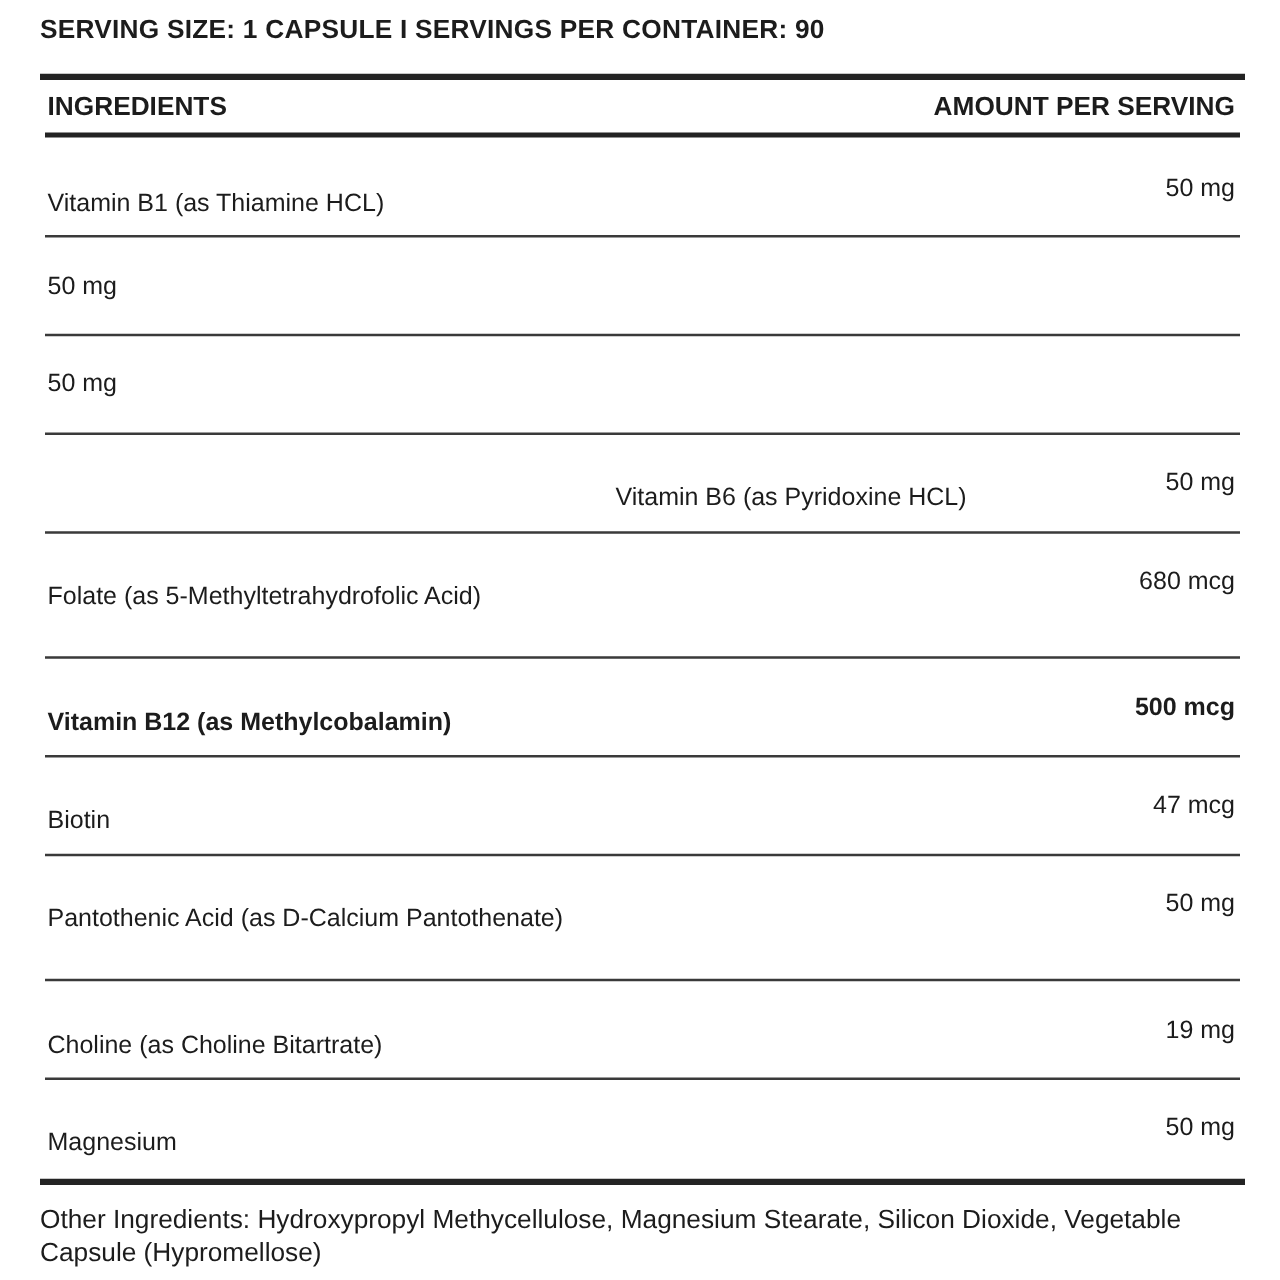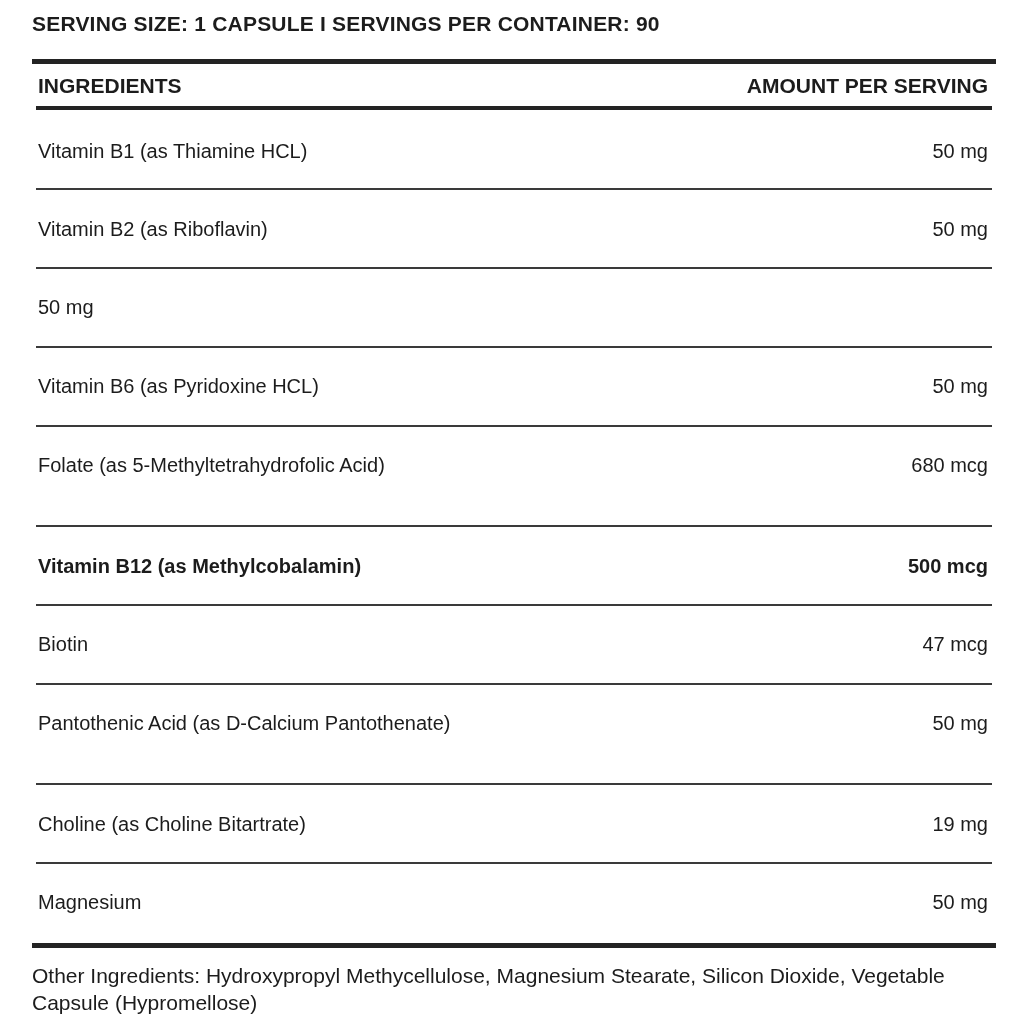--- a/index.html
+++ b/index.html
@@ -7,21 +7,21 @@
          font-family: "Liberation Sans", sans-serif; color: #1c1c1c; }
   .serving { position: absolute; left: 32px; top: 12px; font-size: 21px; font-weight: bold;
              letter-spacing: 0.2px; }
   .rule-thick { position: absolute; left: 32px; width: 964px; height: 5px; background: #232323; }
   .rule-head { position: absolute; left: 36px; width: 956px; height: 4px; background: #232323; }
   .rule-thin { position: absolute; left: 36px; width: 956px; height: 2px; background: #3a3a3a; }
   .header { position: absolute; left: 38px; top: 74px; width: 950px; font-size: 21px; font-weight: bold;
             display: flex; justify-content: space-between; }
   .row { position: absolute; left: 38px; width: 950px; font-size: 20px; line-height: 23px;
          display: flex; justify-content: space-between; }
-  .row .name { width: 440px; }
+  .row .name { width: 440px; margin-top: 12px; }
   .row .amt { text-align: right; }
   .other { position: absolute; left: 32px; top: 962px; width: 960px; font-size: 21px; line-height: 27px; }
 </style>
 </head>
 <body>
 
 <div class="serving">SERVING SIZE: 1 CAPSULE I SERVINGS PER CONTAINER: 90</div>
 
 <div class="rule-thick" style="top:59px;"></div>
 
@@ -32,31 +32,30 @@
 
 <div class="rule-head" style="top:106px;"></div>
 
 <div class="row" style="top:140px;">
   <span class="name">Vitamin B1 (as Thiamine HCL)</span>
   <span class="amt">50 mg</span>
 </div>
 <div class="rule-thin" style="top:188px;"></div>
 
 <div class="row" style="top:218px;">
-  <span class="name">Vitamin B2 (as Riboflavin)</span>
   <span class="amt">50 mg</span>
 </div>
 <div class="rule-thin" style="top:267px;"></div>
 
 <div class="row" style="top:296px;">
   <span class="amt">50 mg</span>
 </div>
 <div class="rule-thin" style="top:346px;"></div>
 
-<div class="row" style="top:375px;">
+<div class="row" style="top:375px;justify-content:flex-end;">
   <span class="name">Vitamin B6 (as Pyridoxine HCL)</span>
   <span class="amt">50 mg</span>
 </div>
 <div class="rule-thin" style="top:425px;"></div>
 
 <div class="row" style="top:454px;">
   <span class="name">Folate (as 5-Methyltetrahydrofolic Acid)</span>
   <span class="amt">680 mcg</span>
 </div>
 <div class="rule-thin" style="top:525px;"></div>

